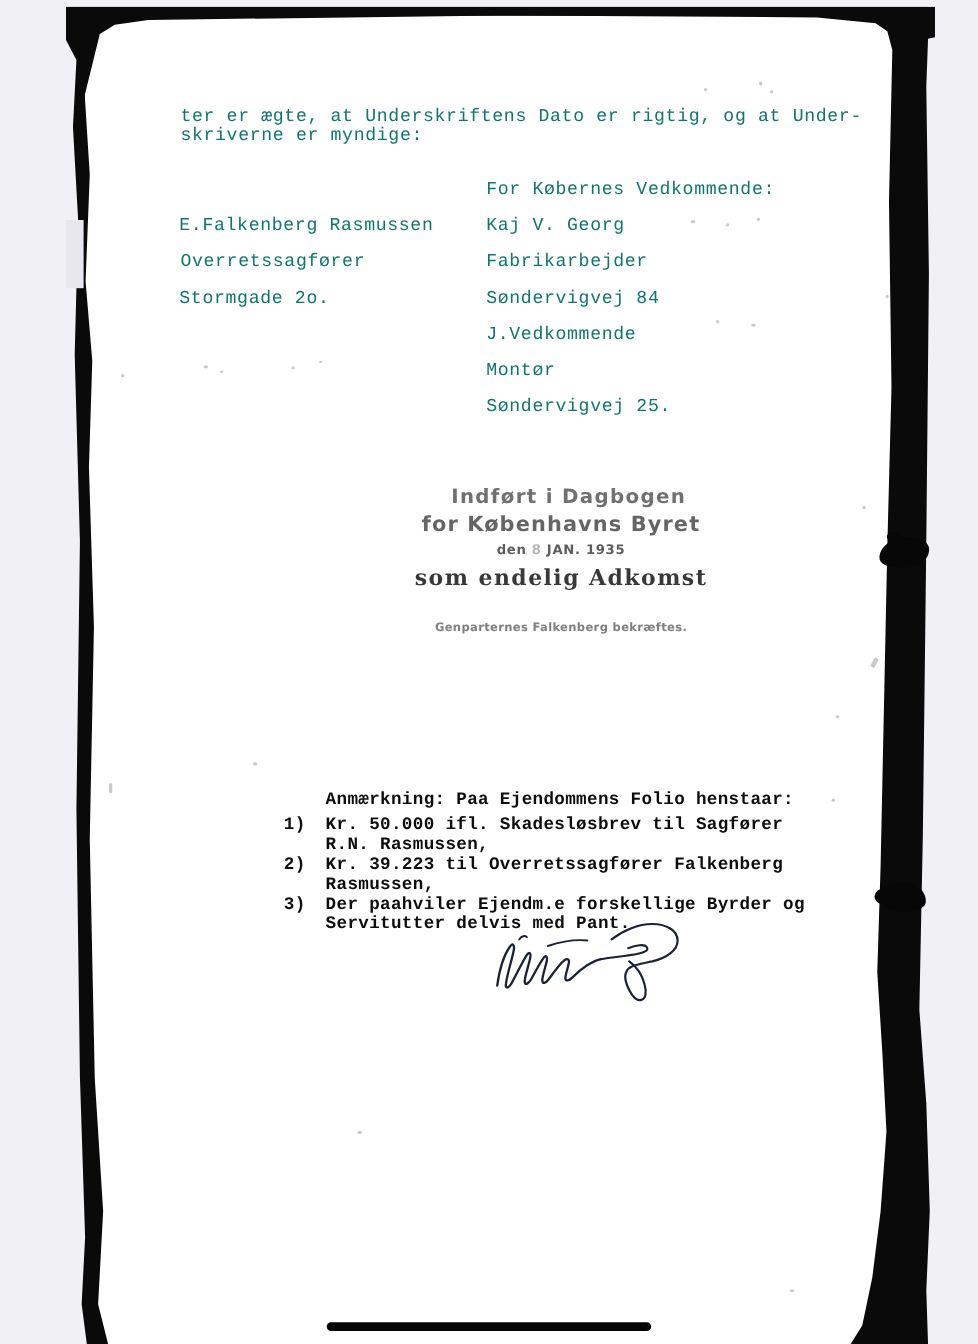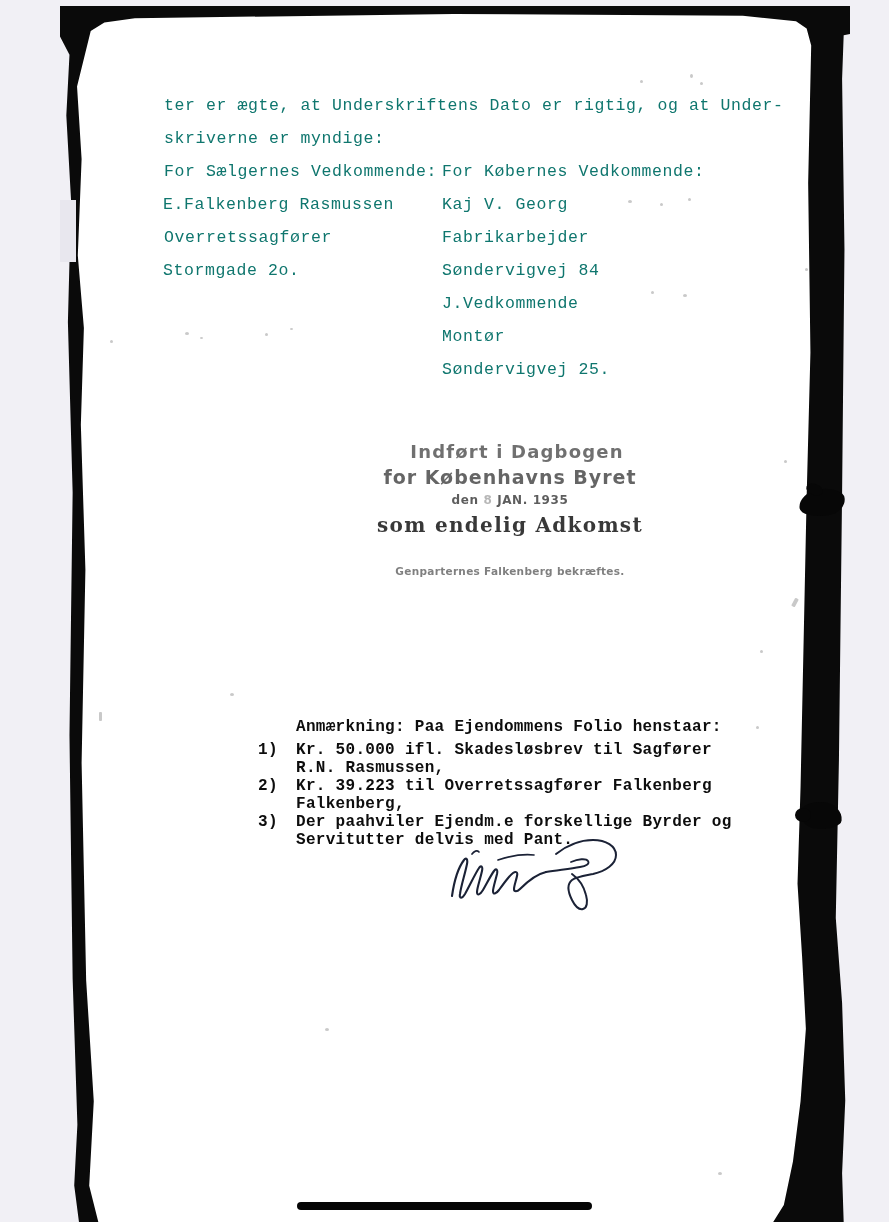--- a/index.html
+++ b/index.html
@@ -279,23 +279,22 @@
   <div class="speck" style="left:325px;top:1028px;width:4px;height:3px;"></div>
   <div class="speck" style="left:718px;top:1172px;width:4px;height:3px;"></div>
   <div class="speck" style="left:784px;top:460px;width:3px;height:3px;"></div>
   <div class="speck" style="left:760px;top:650px;width:3px;height:3px;"></div>
   <div class="speck" style="left:756px;top:726px;width:3px;height:3px;"></div>
 
   <div class="doc-text">
 
     <div class="tline" style="left:164px;top:96px;">ter er ægte, at Underskriftens Dato er rigtig, og at Under-</div>
 
-    <div class="tline" style="left:164px;top:129px;">skriverne er myndige:</div>
-
-    <div class="tline" style="left:164px;top:162px;">For Sælgernes Vedkommende:</div>
+    <div class="tline" style="left:164px;top:113px;">skriverne er myndige:</div>
+
 
     <div class="tline" style="left:442px;top:162px;">For Købernes Vedkommende:</div>
 
     <div class="tline" style="left:163px;top:195px;"><span class="ghost">E</span><span>.Falkenberg Rasmussen</span></div>
 
     <div class="tline" style="left:164px;top:228px;">Overretssagfører</div>
 
     <div class="tline" style="left:163px;top:261px;"><span class="ghost">S</span><span>tormgade 2o.</span></div>
 
     <div class="tline" style="left:442px;top:195px;">Kaj V. Georg</div>
@@ -325,21 +324,21 @@
   <div>
 
     <div class="anno" style="left:296px;top:718px;">Anmærkning: Paa Ejendommens Folio henstaar:</div>
 
     <div class="anno" style="left:258px;top:741px;">1)</div>
     <div class="anno" style="left:296px;top:741px;">Kr. 50.000 ifl. Skadesløsbrev til Sagfører</div>
     <div class="anno" style="left:296px;top:759px;">R.N. Rasmussen,</div>
 
     <div class="anno" style="left:258px;top:777px;">2)</div>
     <div class="anno" style="left:296px;top:777px;">Kr. 39.223 til Overretssagfører Falkenberg</div>
-    <div class="anno" style="left:296px;top:795px;">Falkenberg,</div>
+    <div class="anno" style="left:296px;top:795px;">Rasmussen,</div>
 
     <div class="anno" style="left:258px;top:813px;">3)</div>
     <div class="anno" style="left:296px;top:813px;">Der paahviler Ejendm.e forskellige Byrder og</div>
     <div class="anno" style="left:296px;top:831px;">Servitutter delvis med Pant.</div>
   </div>
 
   <div class="signature">
     <svg width="200" height="85" viewBox="0 0 200 85" fill="none" xmlns="http://www.w3.org/2000/svg">
       <path d="M14 66 C16 52, 20 38, 26 30 C28 27, 30 29, 29 34 C27 44, 23 56, 22 64 C21 69, 24 69, 27 64 C32 55, 37 44, 41 38 C43 35, 45 36, 44 41 C42 50, 39 58, 39 62 C39 66, 42 65, 45 60 C49 53, 53 45, 56 41 C58 38, 60 39, 59 44 C57 52, 55 58, 55 61 C55 65, 58 64, 61 60 C66 53, 71 46, 75 43 C78 41, 80 42, 79 46 C78 51, 76 56, 76 59 C76 62, 79 62, 82 59 C90 51, 99 44, 108 42" stroke="#1b2236" stroke-width="2.1" stroke-linecap="round" stroke-linejoin="round"></path>
       <path d="M108 42 C120 40, 132 39, 142 37 C148 36, 152 34, 150 31 C148 28, 140 29, 133 32" stroke="#1b2236" stroke-width="1.9" stroke-linecap="round"></path>

